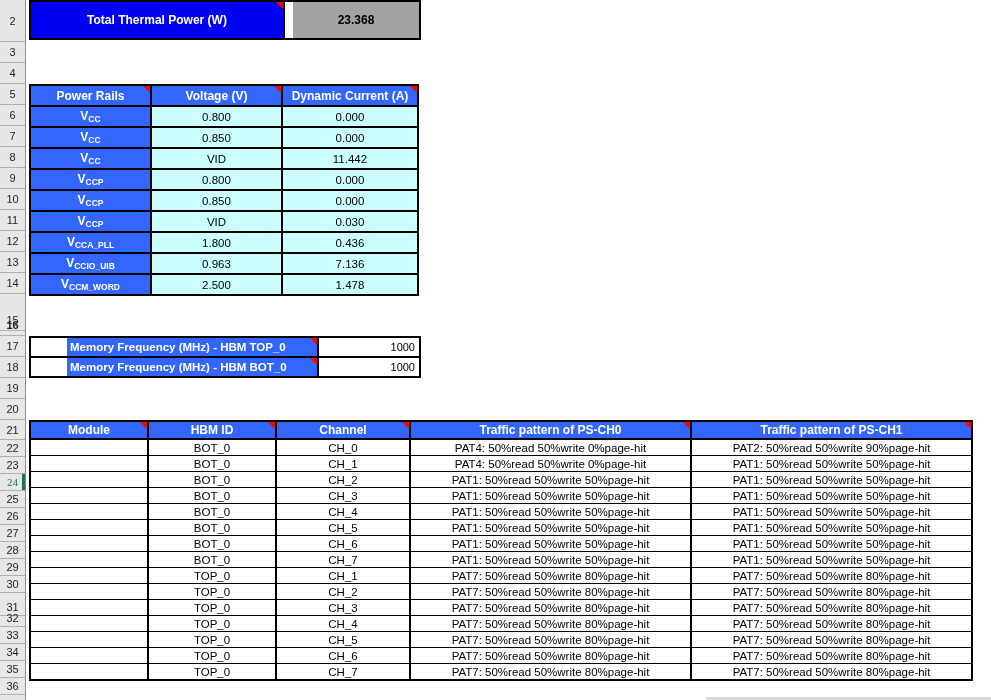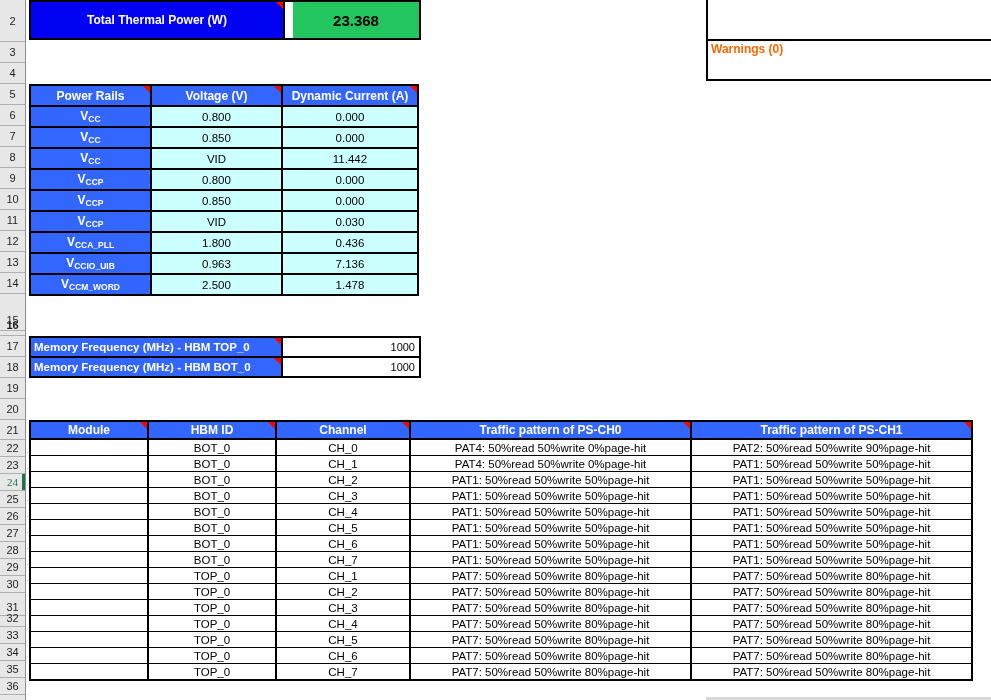--- a/index.html
+++ b/index.html
@@ -11,41 +11,41 @@
   .rownum{position:absolute;left:0;width:25px;display:flex;align-items:center;justify-content:center;
           font-size:11px;color:#1f1f1f;border-bottom:1px solid #b0b0b0;box-sizing:border-box;cursor:default;}
   .rownum.active{color:#217346;box-shadow:inset -3px 0 0 #217346;font-family:Liberation Serif, serif;}
 
   
   .thermal{position:absolute;left:29px;top:0;width:392px;height:40px;display:flex;
            border:2px solid #000;box-sizing:border-box;gap:8px;}
   .thermal-label{flex:0 0 252px;background:#0202f2;color:#fff;font-weight:bold;font-size:12px;
                  display:flex;align-items:center;justify-content:center;position:relative;
                  border-right:2px solid #000;}
-  .thermal-value{flex:1;background:#22c55e;display:flex;align-items:center;justify-content:center;
-                 font-weight:bold;font-size:15px;color:#000;}
+  .thermal-value{flex:1;background:#a3a3a3;display:flex;align-items:center;justify-content:center;
+                 font-weight:bold;font-size:12px;color:#000;}
 
   
   .tri{position:absolute;top:0;right:0;width:0;height:0;
        border-top:7px solid #ff0000;border-left:7px solid transparent;}
 
   
   table{border-collapse:collapse;}
   .rails{position:absolute;left:29px;top:84px;table-layout:fixed;}
   .rails td{border:2px solid #000;height:19px;padding:0;text-align:center;vertical-align:middle;
             font-size:11.5px;position:relative;overflow:hidden;}
   .rails .hdr{background:#3366ff;color:#fff;font-weight:bold;font-size:12px;}
   .rails .rail{background:#3366ff;color:#fff;font-weight:bold;font-size:12px;}
   .rails .rail .sub{font-size:8.5px;vertical-align:-2px;letter-spacing:0;}
   .rails .val{background:#ccffff;color:#000;}
 
   
   .memfreq{position:absolute;left:29px;top:336px;width:392px;height:42px;border:2px solid #000;
            box-sizing:border-box;display:flex;flex-direction:column;}
-  .mf-row{flex:1;display:flex;min-height:0;}
+  .mf-row{flex:1;display:flex;min-height:0;padding-left:36px;}
   .mf-row.first{border-bottom:2px solid #000;}
   .mf-label{flex:0 0 252px;background:#3366ff;color:#fff;font-weight:bold;font-size:11.5px;
             display:flex;align-items:center;padding-left:3px;box-sizing:border-box;
             position:relative;border-right:2px solid #000;}
   .mf-value{flex:1;background:#fff;display:flex;align-items:center;justify-content:flex-end;
             padding-right:4px;font-size:11px;color:#000;}
 
   
   .modtable{position:absolute;left:29px;top:420px;table-layout:fixed;}
   .modtable td{border-left:2px solid #000;border-right:2px solid #000;
@@ -329,20 +329,16 @@
         <tr class="data">
           <td></td>
           <td>TOP_0</td>
           <td>CH_7</td>
           <td>PAT7: 50%read 50%write 80%page-hit</td>
           <td>PAT7: 50%read 50%write 80%page-hit</td>
         </tr>
       </tbody>
   </table>
 
-  <div class="warnpanel">
-    <div class="warn-top"></div>
-    <div class="warn-bottom">Warnings (0)</div>
-  </div>
 
   <div class="graystrip"></div>
 
 </div>
 
 </body></html>

